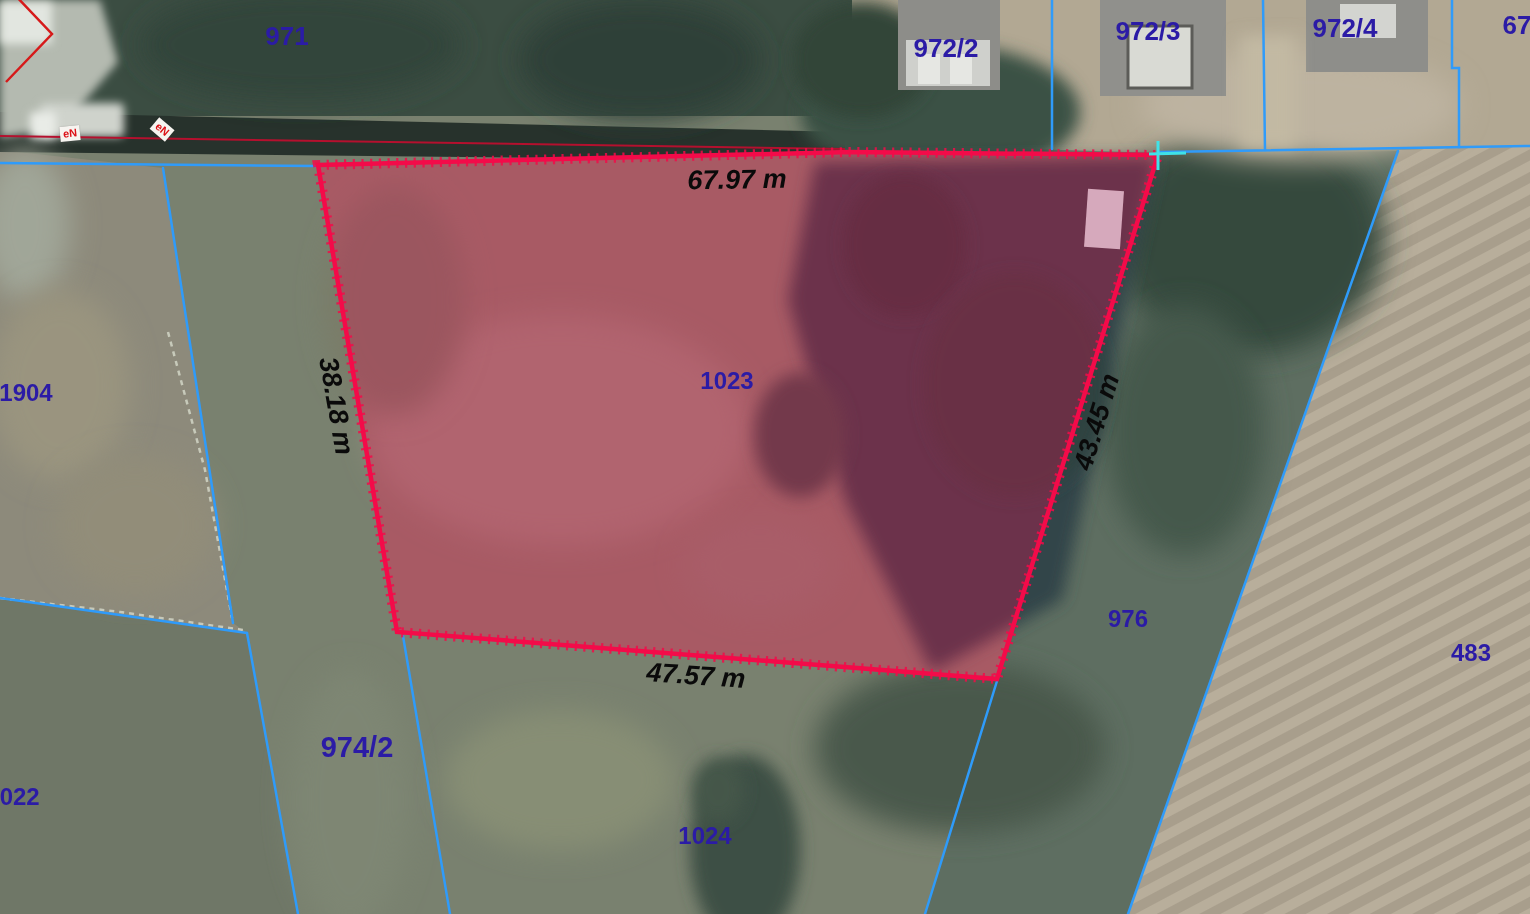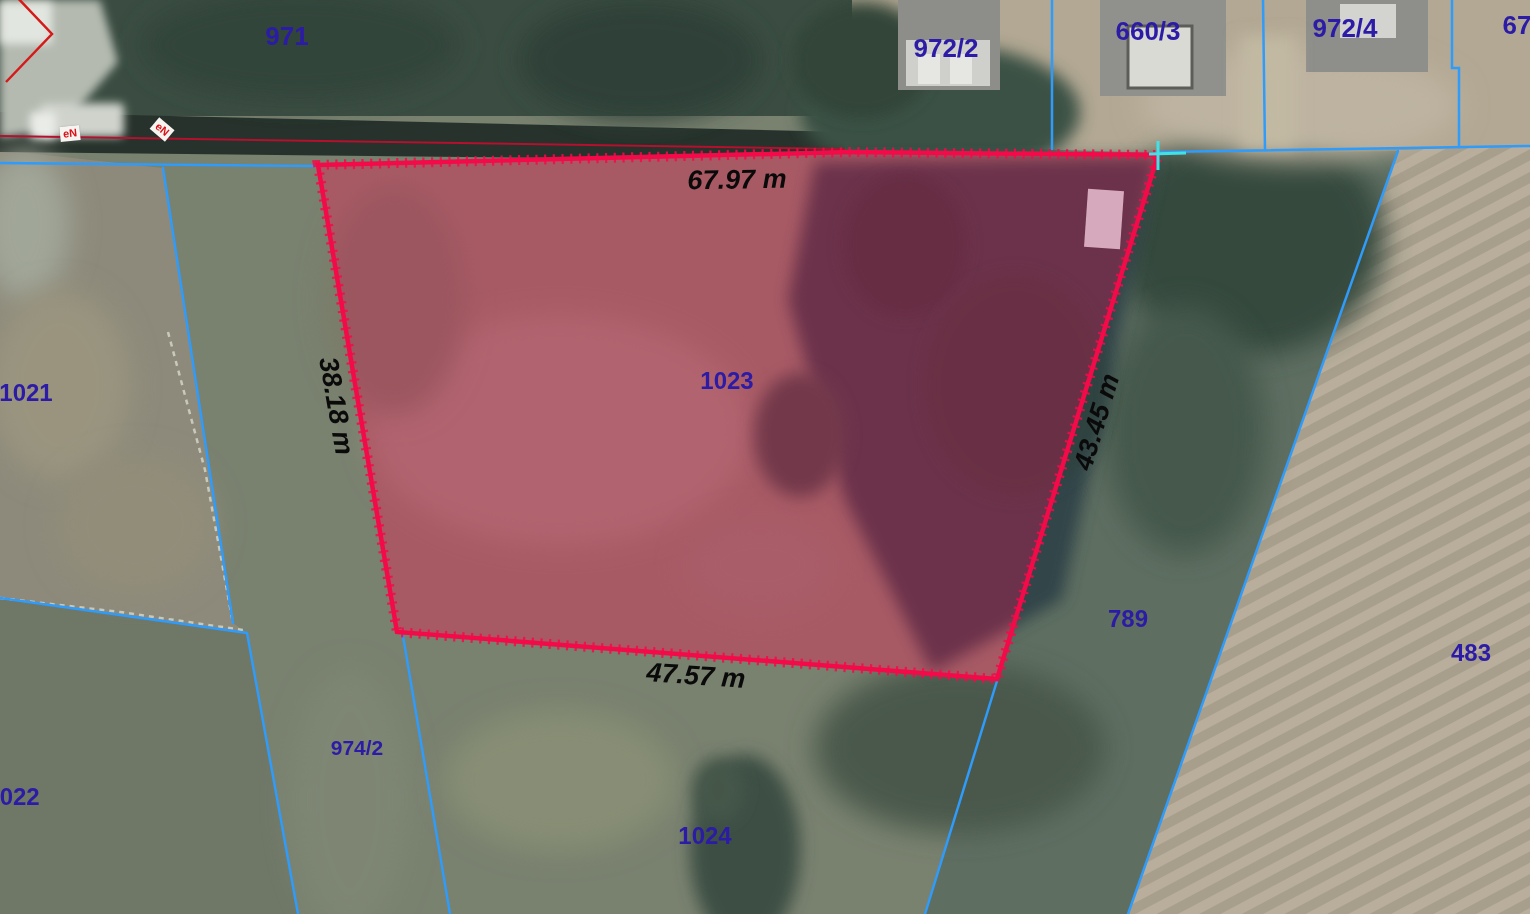--- a/index.html
+++ b/index.html
@@ -16,21 +16,21 @@
     position:absolute;
     transform:translate(-50%,-50%);
     color:#2b1ba6;
     font-weight:600;
     white-space:nowrap;
     line-height:1;
     user-select:none;
   }
   .lbl.sz26{font-size:26px;}
   .lbl.sz24{font-size:24px;}
-  .lbl.sz23{font-size:21px;}
+  .lbl.sz23{font-size:29px;}
   .dim{
     position:absolute;
     color:#0a0a0a;
     font-size:27px;
     font-weight:700;
     font-style:italic;
     white-space:nowrap;
     line-height:1;
     user-select:none;
   }
@@ -166,29 +166,29 @@
       <rect x="1086" y="190" width="36" height="58" fill="#dcb0c2" opacity="0.95" transform="rotate(4 1104 219)"></rect>
       <g stroke="#3fe2e8" stroke-width="3">
         <line x1="1158" y1="141" x2="1158" y2="170"></line>
         <line x1="1149" y1="154" x2="1186" y2="153"></line>
       </g>
     </g>
   </svg>
 
   <div class="lbl sz26" style="left:287px;top:36px">971</div>
   <div class="lbl sz26" style="left:946px;top:48px">972/2</div>
-  <div class="lbl sz26" style="left:1148px;top:31px">660/3</div>
+  <div class="lbl sz26" style="left:1148px;top:31px">972/3</div>
   <div class="lbl sz26" style="left:1345px;top:28px">972/4</div>
   <div class="lbl sz26" style="left:1517px;top:25px">67</div>
-  <div class="lbl sz24" style="left:26px;top:393px">1021</div>
+  <div class="lbl sz24" style="left:26px;top:393px">1904</div>
   <div class="lbl sz24" style="left:13px;top:797px">1022</div>
   <div class="lbl sz23" style="left:357px;top:747px">974/2</div>
   <div class="lbl sz24" style="left:727px;top:381px">1023</div>
   <div class="lbl sz24" style="left:705px;top:836px">1024</div>
-  <div class="lbl sz24" style="left:1128px;top:619px">789</div>
+  <div class="lbl sz24" style="left:1128px;top:619px">976</div>
   <div class="lbl sz24" style="left:1471px;top:653px">483</div>
 
   <div class="dim" style="left:737px;top:180px;transform:translate(-50%,-50%) rotate(-1deg)">67.97 m</div>
   <div class="dim" style="left:336px;top:406px;transform:translate(-50%,-50%) rotate(80deg)">38.18 m</div>
   <div class="dim" style="left:1097px;top:422px;transform:translate(-50%,-50%) rotate(-73deg)">43.45 m</div>
   <div class="dim" style="left:696px;top:676px;transform:translate(-50%,-50%) rotate(4deg)">47.57 m</div>
 
   <div class="utility" style="left:60px;top:126px;transform:rotate(-6deg)">eN</div>
   <div class="utility" style="left:152px;top:122px;transform:rotate(40deg)">eN</div>
 

